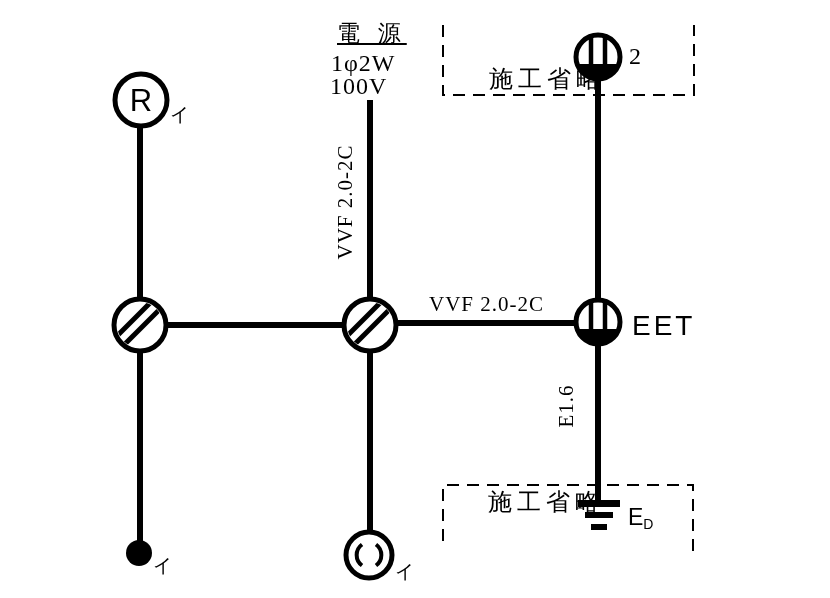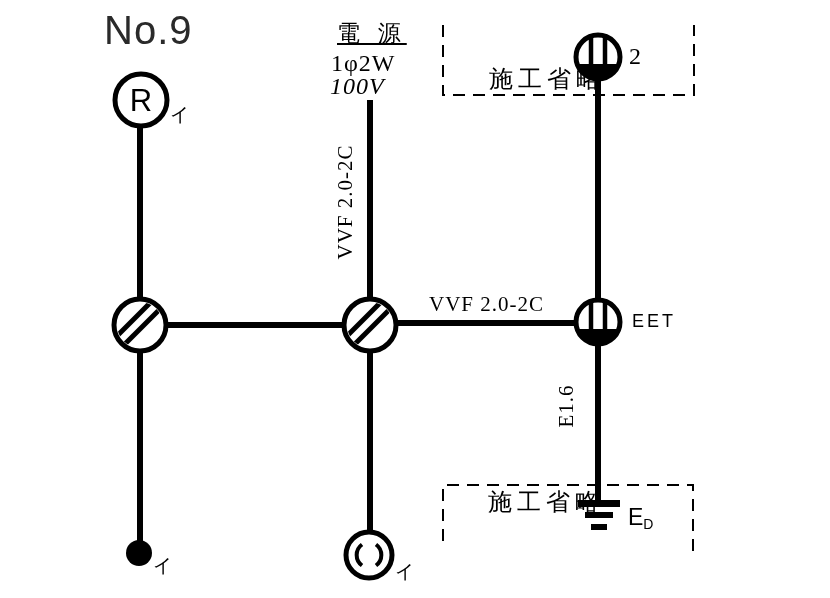--- a/index.html
+++ b/index.html
@@ -17,21 +17,21 @@
   .sans{font-family:"Liberation Sans","DejaVu Sans",sans-serif;}
   .title{font-size:40px;color:#2a2a2a;letter-spacing:1px;}
   .power-line{font-size:23px;letter-spacing:1px;}
   .power-line.first{letter-spacing:6px;}
   .cable{font-size:21px;letter-spacing:1px;}
   .vtext{transform:translate(-50%,-50%) rotate(-90deg);}
   .omission{font-size:24px;letter-spacing:5px;margin-left:41px;}
   .circuit{font-size:19px;}
   .device-letter{font-size:31px;width:36px;text-align:center;line-height:34px;}
   .outlet-count{font-size:24px;}
-  .eet{font-size:18px;letter-spacing:3px;}
+  .eet{font-size:28px;letter-spacing:3px;}
   .earth-label{font-size:23px;}
   .earth-sub{font-size:14px;vertical-align:-4px;letter-spacing:0;}
 </style>
 </head>
 <body>
 
 <div id="stage">
 
   <svg id="diagram-svg" width="830" height="598" viewBox="0 0 830 598">
     <defs>
@@ -97,25 +97,24 @@
       <path d="M376,544.5 A13,13 0 0 1 376,565.5" fill="none" stroke="#000" stroke-width="4"></path>
     </g>
 
     <g fill="#000">
       <rect x="578" y="500" width="42" height="7"></rect>
       <rect x="585" y="512" width="28" height="6"></rect>
       <rect x="591" y="524" width="16" height="6"></rect>
     </g>
   </svg>
 
-  <div class="lbl sans title" style="left:104px;top:10px;">No.9</div>
 
   <div class="lbl serif power-line first" style="left:337px;top:22px;text-decoration:underline;">電 源</div>
   <div class="lbl serif power-line" style="left:331px;top:51px;font-size:24px;">1φ2W</div>
-  <div class="lbl serif power-line" style="left:330px;top:74px;font-size:24px;font-style:italic;">100V</div>
+  <div class="lbl serif power-line" style="left:330px;top:74px;font-size:24px;">100V</div>
 
   <div class="lbl serif cable vtext" style="left:345px;top:202px;">VVF 2.0-2C</div>
   <div class="lbl serif cable" style="left:429px;top:294px;">VVF 2.0-2C</div>
   <div class="lbl serif cable vtext" style="left:566px;top:406px;">E1.6</div>
 
   <div class="lbl serif omission" style="left:448px;top:67px;">施工省略</div>
   <div class="lbl serif omission" style="left:447px;top:490px;">施工省略</div>
 
   <div class="lbl sans device-letter" style="left:123px;top:84px;">R</div>
   <div class="lbl serif circuit" style="left:170px;top:105px;">イ</div>

